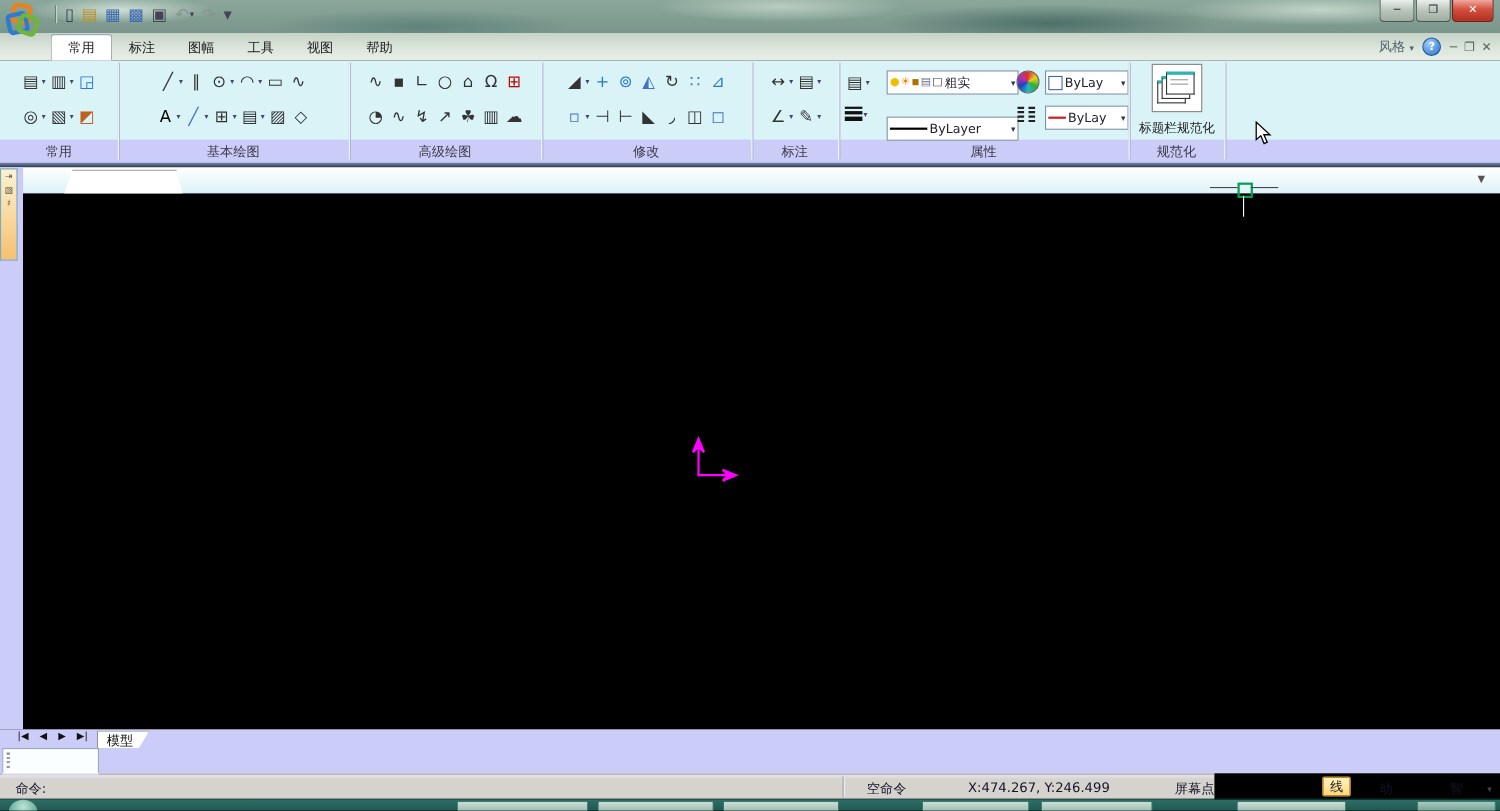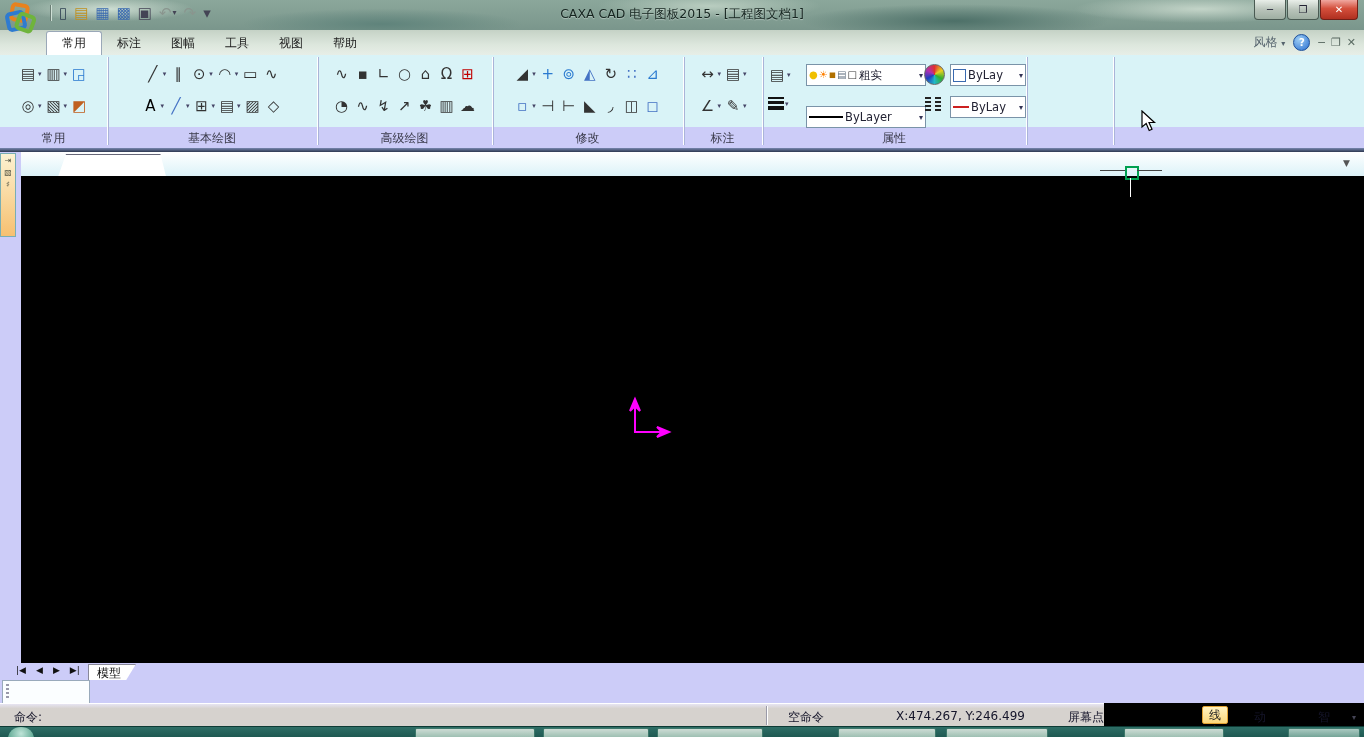--- a/index.html
+++ b/index.html
@@ -145,21 +145,20 @@
           <span style="color: rgb(138, 149, 142);">↶</span>
           <span class="dd">▾</span>
         </span>
         <span class="qat-btn">
           <span style="color: rgb(138, 149, 142);">↷</span>
         </span>
         <span class="qat-btn">
           <span style="color: rgb(68, 68, 85);">▾</span>
         </span>
       </div>
-    <div class="win-title">CAXA CAD 电子图板2015 - [工程图文档1]</div>
     <div class="winbtns">
       <div class="wbtn">─</div>
       <div class="wbtn">❐</div>
       <div class="wbtn close">✕</div>
     </div>
   </div>
 
   <div class="tabrow">
     <div class="tabs">
         <div class="rtab active">常用</div>
@@ -429,20 +428,31 @@
           <i></i>
         </div>
       <div class="combo" style="left:188px;top:41px;width:70px;">
         <span class="hline" style="width:16px;background:#cc2020;"></span>
         <span>ByLay</span>
         <span class="dd">▾</span>
       </div>
       <div class="glabel">属性</div>
     </div>
 
+    <div class="rgroup" style="left:1026px;width:87px;">
+      <div class="bigbtn" style="left:16px;">
+        <div class="pagesbox">
+          <span class="pg" style="left:4px;top:14px;"></span>
+          <span class="pg" style="left:8px;top:10px;"></span>
+          <span class="pg" style="left:12px;top:6px;"></span>
+        </div>
+      </div>
+      <div class="bigbtn-label" style="position:absolute;left:-14px;top:52px;width:116px;text-align:center;">标题栏规范化</div>
+      <div class="glabel">规范化</div>
+    </div>
     <div id="gseps">
         <div class="gsep" style="left: 107px;"></div>
         <div class="gsep" style="left: 317px;"></div>
         <div class="gsep" style="left: 492px;"></div>
         <div class="gsep" style="left: 683px;"></div>
         <div class="gsep" style="left: 762px;"></div>
         <div class="gsep" style="left: 1026px;"></div>
         <div class="gsep" style="left: 1113px;"></div>
       </div>
   </div>
@@ -490,21 +500,21 @@
   <div class="cmdrow">
     <div class="cmdwin">
         <span class="cmdgrip"></span>
       </div>
   </div>
 
   <div class="statusbar">
     <span class="sitem" style="left:14px;">命令:</span>
     <span class="ssep"></span>
     <span class="sitem" style="left:788px;">空命令</span>
-    <span class="sitem" style="left:880px;margin-left:16px;">X:474.267, Y:246.499</span>
+    <span class="sitem" style="left:880px;">X:474.267, Y:246.499</span>
     <span class="sitem" style="left:1068px;">屏幕点</span>
     <span class="sitem" style="left:1168px;margin-left:36px;">正交</span>
     <span class="chip">线宽</span>
     <span class="sitem" style="left:1254px;">动态输入</span>
     <span class="sitem" style="left:1318px;">智能</span>
     <span class="smart-dd">▾</span>
   </div>
 
   <div class="taskbar">
     <span class="orb"></span>

